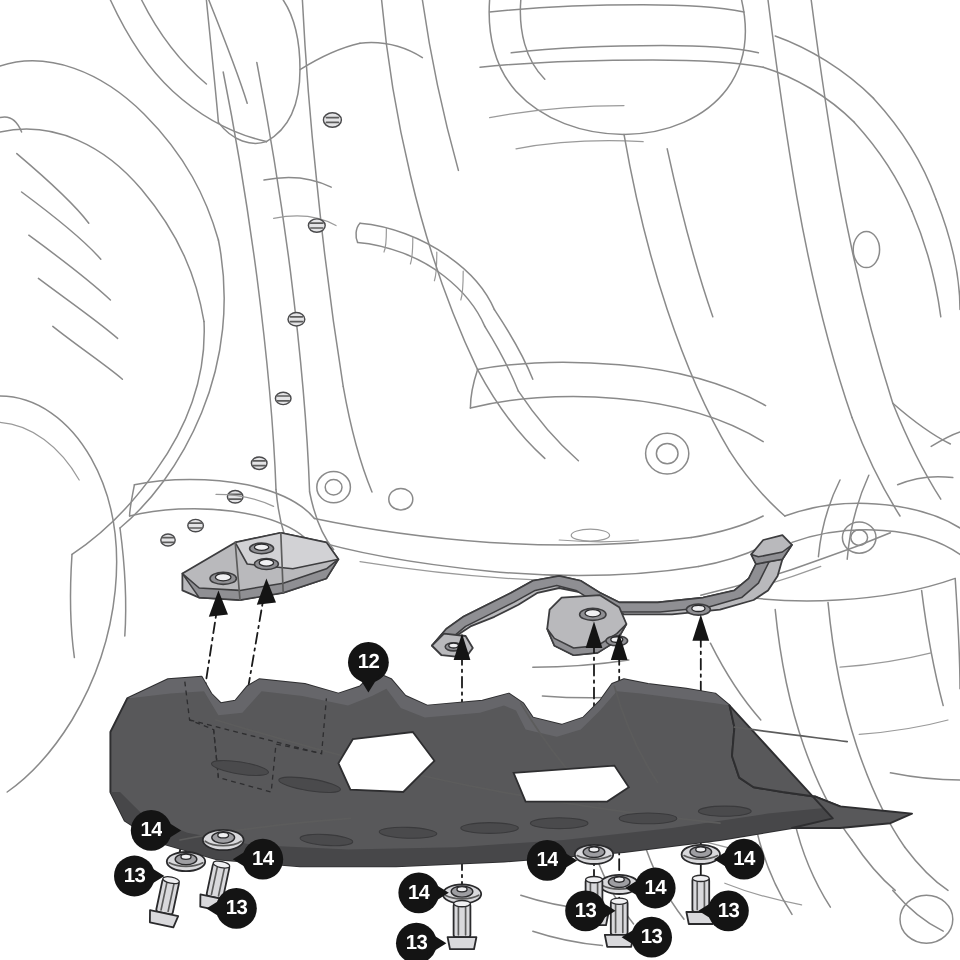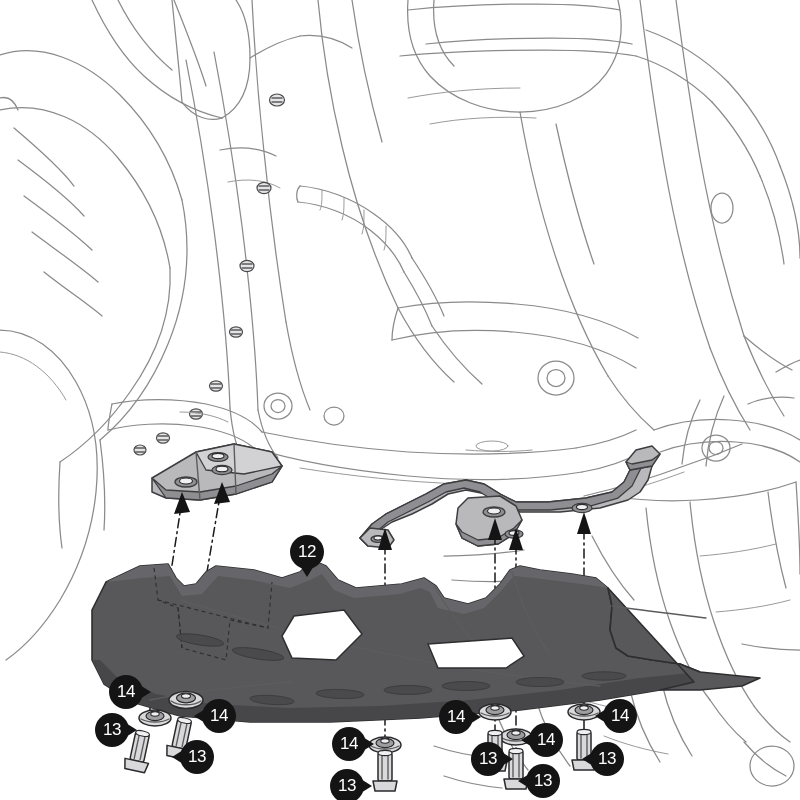--- a/index.html
+++ b/index.html
@@ -20,21 +20,21 @@
   
   .callout{
     position:absolute;
     width:34px;height:34px;
     margin-left:-17px;margin-top:-17px;
     border-radius:50%;
     background:#141414;
     color:#ffffff;
     font-family:"Liberation Sans",sans-serif;
     font-size:17px;
-    font-weight:normal;
+    font-weight:bold;
     line-height:34px;
     text-align:center;
     letter-spacing:-0.5px;
     z-index:40;
     user-select:none;
   }
   .callout .tail{
     position:absolute;
     width:0;height:0;
     border-style:solid;

